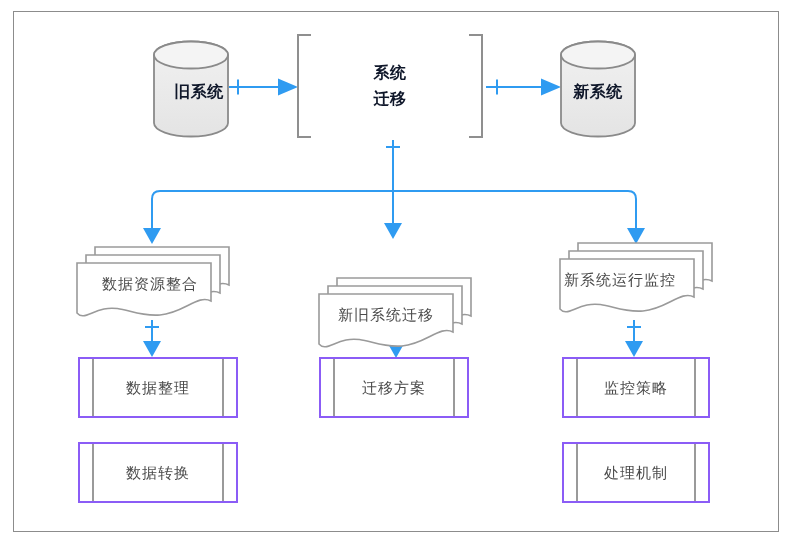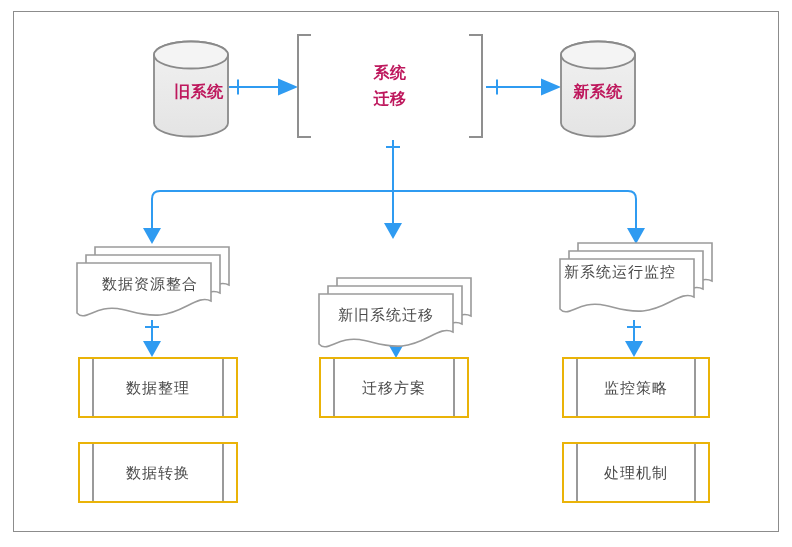--- a/index.html
+++ b/index.html
@@ -11,24 +11,24 @@
     position:absolute; left:13px; top:11px; width:766px; height:521px;
     border:1px solid #8c8c8c; box-sizing:border-box;
   }
   .node { position:absolute; }
   .shape { position:absolute; left:0; top:0; overflow:visible; display:block; }
   .label {
     position:absolute; display:flex; align-items:center; justify-content:center;
     text-align:center; color:#4b4b4b; font-size:15px; letter-spacing:1px;
     white-space:pre-line; line-height:22px;
   }
-  .label.bold { font-weight:bold; color:#be185d; font-size:16px; letter-spacing:0.5px; line-height:26px;text-align:right; }
+  .label.bold { font-weight:bold; color:#0f172a; font-size:16px; letter-spacing:0.5px; line-height:26px;text-align:right; }
   .procbox {
     position:absolute; box-sizing:border-box; background:#ffffff;
-    border:2px solid #eab308;
+    border:2px solid #8b5cf6;
   }
   .procbox .sideline {
     position:absolute; top:0; bottom:0; width:2px; background:#9a9a9a;
   }
   .procbox .sideline.l { left:12px; }
   .procbox .sideline.r { right:12px; }
   .procbox .label { inset:0; }
   .connectors { position:absolute; left:0; top:0; pointer-events:none; }
 </style>
 </head>
@@ -150,21 +150,21 @@
   </div>
 
   <div class="node" style="left:560px; top:242px; width:153px; height:75px;">
     <svg class="shape" width="153" height="75" viewBox="0 0 153 75">
       <g fill="#ffffff" stroke="#9a9a9a" stroke-width="1.6">
         <path transform="translate(18,1)" d="M0 0 H134 V38 C121 31 107 50 83 52 C58 54 46 42 27 46 C13 49 6 57 0 50 Z"></path>
         <path transform="translate(9,9)" d="M0 0 H134 V38 C121 31 107 50 83 52 C58 54 46 42 27 46 C13 49 6 57 0 50 Z"></path>
         <path transform="translate(0,17)" d="M0 0 H134 V38 C121 31 107 50 83 52 C58 54 46 42 27 46 C13 49 6 57 0 50 Z"></path>
       </g>
     </svg>
-    <div class="label" style="left:0; top:9px; width:120px; height:42px;">新系统运行监控</div>
+    <div class="label" style="left:0; top:17px; width:120px; height:42px;">新系统运行监控</div>
   </div>
 
   <div class="procbox" style="left:78px; top:357px; width:160px; height:61px;">
     <span class="sideline l"></span>
     <span class="sideline r"></span>
     <div class="label">数据整理</div>
   </div>
 
   <div class="procbox" style="left:78px; top:442px; width:160px; height:61px;">
     <span class="sideline l"></span>

